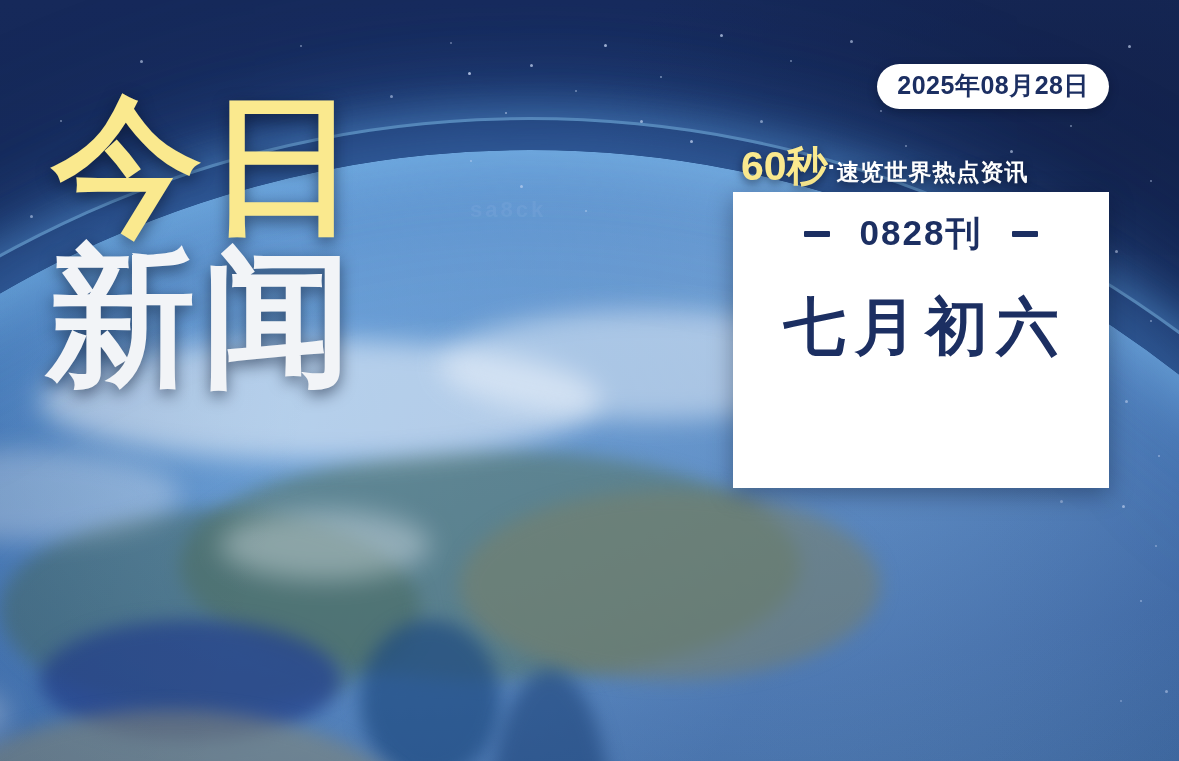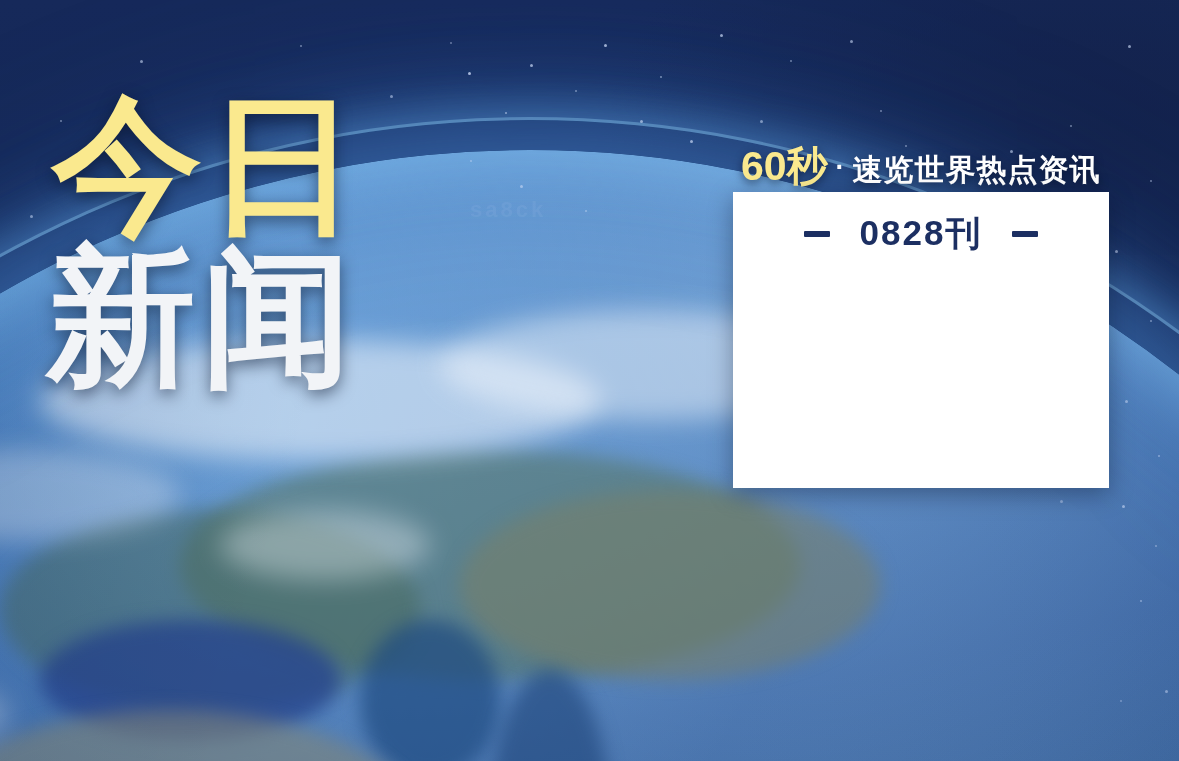--- a/index.html
+++ b/index.html
@@ -67,30 +67,30 @@
     position:absolute; right:70px; top:64px; z-index:8;
     background:#ffffff; color:#1c2f62;
     border-radius:999px; padding:5px 20px 7px;
     font-size:25px; font-weight:700; letter-spacing:.5px;
     box-shadow:0 3px 10px rgba(5,12,32,.35);
   }
 
   
   .tagline{
     position:absolute; left:741px; top:139px; z-index:8;
-    display:flex; align-items:baseline; gap:8px;
+    display:flex; align-items:baseline; 
     white-space:nowrap;
   }
   .tag-60{
     color:#fae98e; font-size:41px; font-weight:700; letter-spacing:0px;
     text-shadow:0 3px 9px rgba(6,14,36,.6);
   }
   .tag-dot{ color:#ffffff; font-size:27px; font-weight:700; position:relative; top:-4px; }
   .tag-rest{
-    color:#ffffff; font-size:30px; font-weight:700; letter-spacing:1px;
+    color:#ffffff; font-size:23px; font-weight:700; letter-spacing:1px;
     text-shadow:0 3px 9px rgba(6,14,36,.6);
   }
 
   
   .card{
     position:absolute; left:733px; top:192px; width:376px; height:296px;
     background:#ffffff; z-index:8;
     display:flex; flex-direction:column; align-items:center;
     padding-top:18px;
     box-shadow:0 6px 22px rgba(4,10,28,.35);
@@ -197,29 +197,31 @@
     <span class="st" style="left:390px; top:95px;  width:3px; height:3px; opacity:.55;"></span>
   </div>
 
   <div class="watermark">sa8ck</div>
 
   <div class="headline">
     <div class="hl-line hl-1">今日</div>
     <div class="hl-line hl-2">新闻</div>
   </div>
 
+  <div class="date-pill">2025年08月28日</div>
 
   <div class="tagline">
     <span class="tag-60">60秒</span>
     <span class="tag-dot">·</span>
     <span class="tag-rest">速览世界热点资讯</span>
   </div>
 
   <div class="card">
     <div class="issue">
       <span class="dash"></span>
       <span>0828刊</span>
       <span class="dash"></span>
     </div>
+    <div class="lunar">七月初六</div>
   </div>
 
 
 </div>
 
 </body></html>

